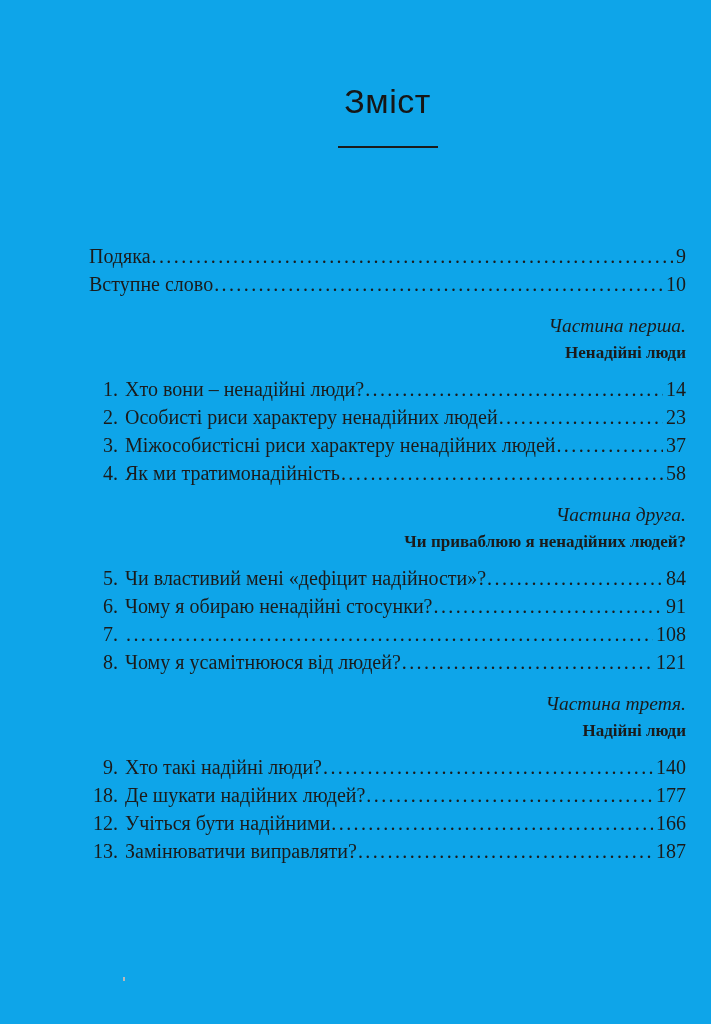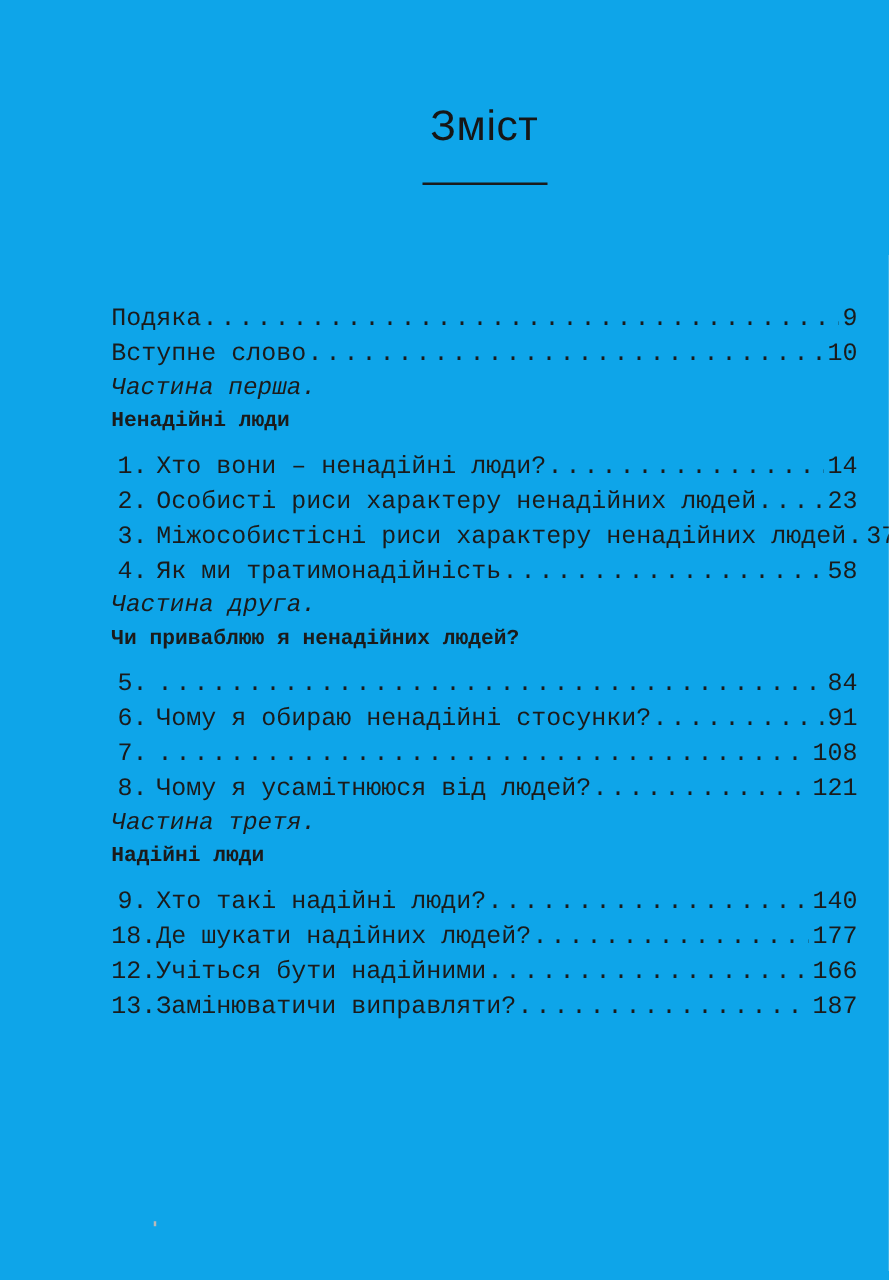--- a/index.html
+++ b/index.html
@@ -26,21 +26,20 @@
   }
   .title-rule {
     width: 100px;
     border: 0;
     border-top: 2px solid #1b1b1b;
     margin: 26px auto 0 auto;
   }
   .toc {
     margin: 94px 57px 0 57px;
     font-size: 20px;
-    font-family: Liberation Mono, monospace;
   }
   .toc-row {
     display: flex;
     align-items: baseline;
     line-height: 28px;
     white-space: nowrap;
   }
   .toc-row .num {
     flex: 0 0 auto;
     width: 36px;
@@ -55,21 +54,22 @@
     white-space: nowrap;
     margin: 0 3px 0 1px;
     min-width: 12px;
   }
   .toc-row .leader::after {
     content: "..........................................................................................................................................................................";
     letter-spacing: 2.4px;
   }
   .toc-row .pg { flex: 0 0 auto; }
   .part {
-    text-align: left;
+    text-align: right;
+    margin-top: 15px;
     margin-bottom: 7px;
   }
   .part-label {
     font-style: italic;
     font-size: 19.5px;
     line-height: 25px;
   }
   .part-title {
     font-weight: bold;
     font-size: 17px;
@@ -135,20 +135,21 @@
       <span class="pg">58</span>
     </div>
 
     <div class="part">
       <div class="part-label">Частина друга.</div>
       <div class="part-title">Чи приваблюю я ненадійних людей?</div>
     </div>
 
     <div class="toc-row">
       <span class="num">5.</span>
+      <span class="t">Чи властивий мені «дефіцит надійности»?</span>
       <span class="leader"></span>
       <span class="pg">84</span>
     </div>
     <div class="toc-row">
       <span class="num">6.</span>
       <span class="t">Чому я обираю ненадійні стосунки?</span>
       <span class="leader"></span>
       <span class="pg">91</span>
     </div>
     <div class="toc-row">

